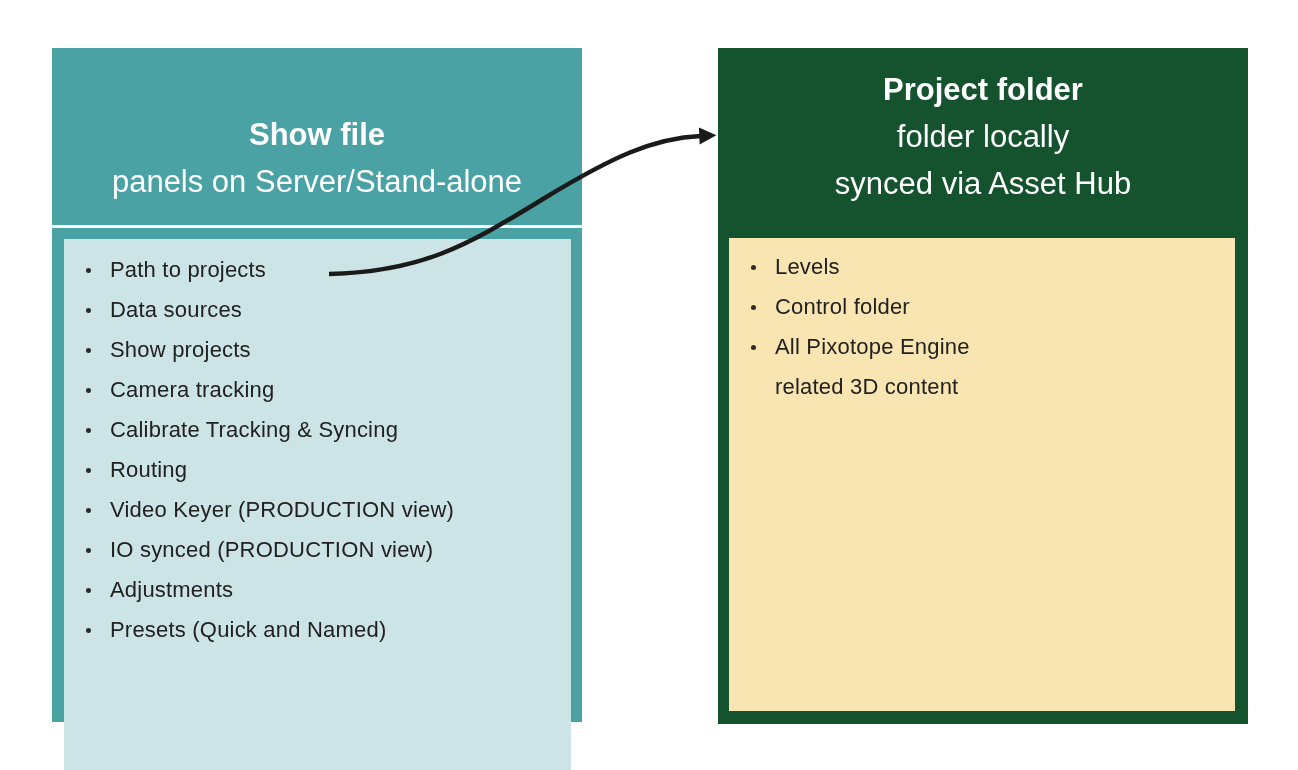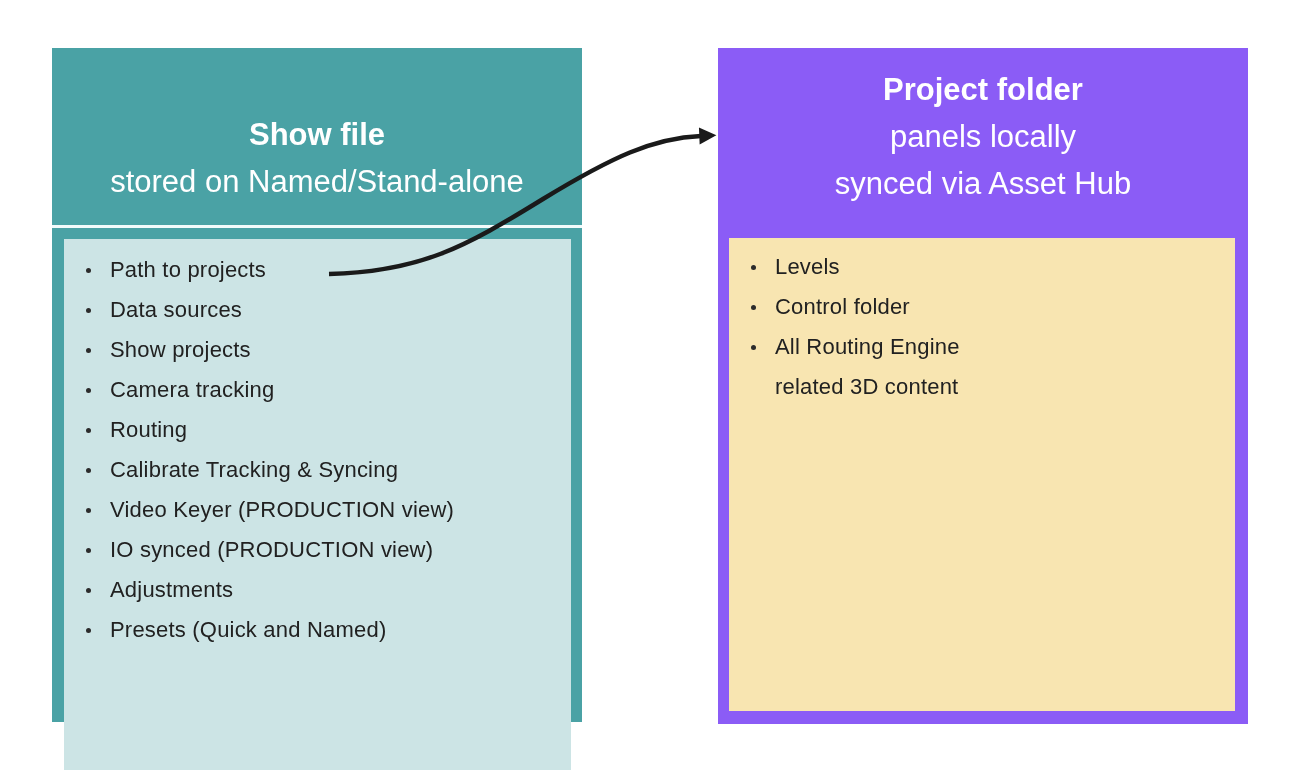--- a/index.html
+++ b/index.html
@@ -7,21 +7,21 @@
   body {
     font-family: "Liberation Sans", sans-serif;
     width: 1298px; height: 770px;
     position: relative;
     overflow: hidden;
   }
   .canvas { position: absolute; inset: 0; width: 1298px; height: 770px; }
 
   .box { position: absolute; top: 48px; }
   .box-show-file { left: 52px; width: 530px; height: 674px; background: #4aa2a5; }
-  .box-project-folder { left: 718px; width: 530px; height: 676px; background: #8b5cf6; }
+  .box-project-folder { left: 718px; width: 530px; height: 676px; background: #14532d; }
 
   .box-header { text-align: center; color: #ffffff; }
   .box-show-file .box-header { height: 177px; padding-top: 63px; }
   .box-project-folder .box-header { height: 190px; padding-top: 18px; }
 
   .box-title { font-size: 31px; font-weight: 700; line-height: 47px; }
   .box-subtitle { font-size: 31px; font-weight: 400; line-height: 47px; }
 
   .header-gap { height: 3px; background: #f2fbfb; }
 
@@ -66,53 +66,53 @@
   }
 </style>
 </head>
 <body>
 
 <div class="canvas">
 
   <div class="box box-show-file">
     <div class="box-header">
       <div class="box-title">Show file</div>
-      <div class="box-subtitle">stored on Named/Stand-alone</div>
+      <div class="box-subtitle">panels on Server/Stand-alone</div>
     </div>
     <div class="header-gap"></div>
     <div class="box-body">
       <div class="inner-panel">
         <ul class="item-list">
             <li>Path to projects</li>
             <li>Data sources</li>
             <li>Show projects</li>
             <li>Camera tracking</li>
+            <li>Calibrate Tracking &amp; Syncing</li>
             <li>Routing</li>
-            <li>Calibrate Tracking &amp; Syncing</li>
             <li>Video Keyer (PRODUCTION view)</li>
             <li>IO synced (PRODUCTION view)</li>
             <li>Adjustments</li>
             <li>Presets (Quick and Named)</li>
           </ul>
       </div>
     </div>
   </div>
 
   <div class="box box-project-folder">
     <div class="box-header">
       <div class="box-title">Project folder</div>
-      <div class="box-subtitle">panels locally</div>
+      <div class="box-subtitle">folder locally</div>
       <div class="box-subtitle">synced via Asset Hub</div>
     </div>
     <div class="box-body">
       <div class="inner-panel">
         <ul class="item-list">
             <li>Levels</li>
             <li>Control folder</li>
-            <li>All Routing Engine
+            <li>All Pixotope Engine
 related 3D content</li>
           </ul>
       </div>
     </div>
   </div>
 
   <svg class="arrow-overlay" viewBox="0 0 1298 770" xmlns="http://www.w3.org/2000/svg">
     <defs>
       <marker id="arrowhead" viewBox="0 0 10 10" refX="1" refY="5" markerWidth="4.4" markerHeight="3.8" orient="auto">
         <path d="M 0 0 L 10 5 L 0 10 z" fill="#1a1a1a"></path>

